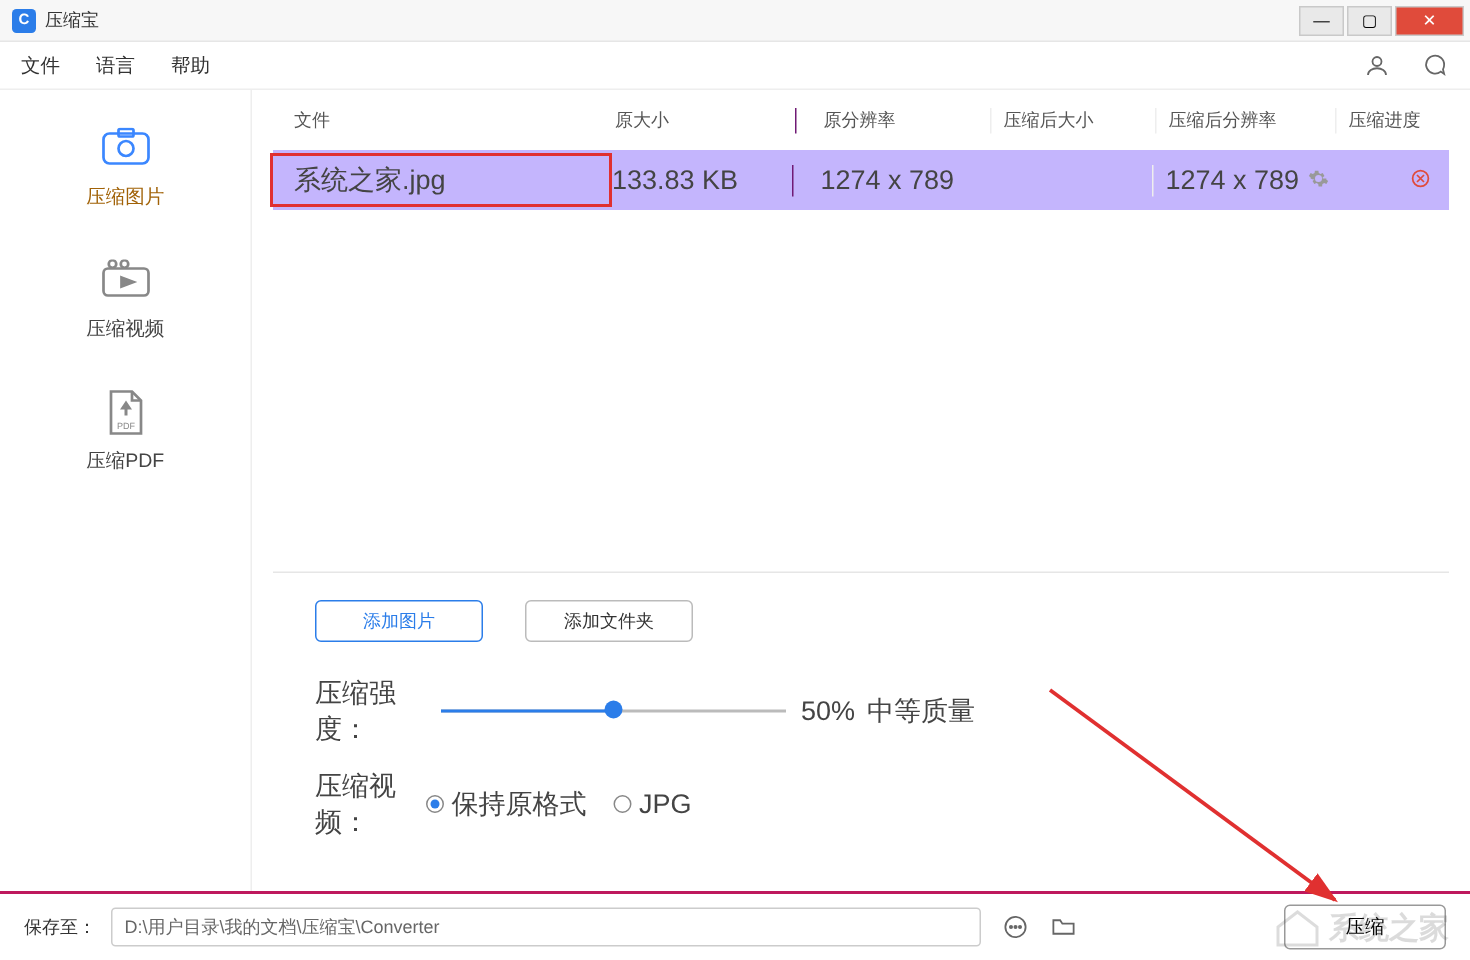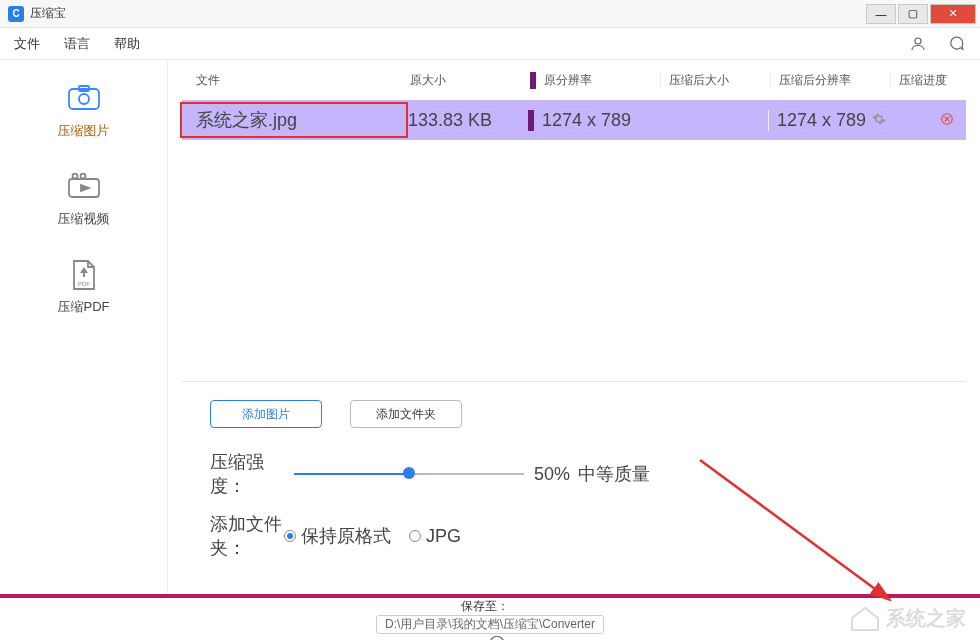--- a/index.html
+++ b/index.html
@@ -26,21 +26,21 @@
 .tab.active { color: #a16207; }
 .tab .tab-icon { display:flex; align-items:center; justify-content:center; margin:0 auto 8px; height:30px; }
 .tab .tab-label { font-size: 13px; }
 
 .content { flex: 1; padding: 0 14px 12px; display:flex; flex-direction:column; }
 
 
 .table-head { display: flex; align-items: center; height: 40px; font-size: 12px; color: #555; }
 .col-file    { width: 228px; padding-left: 14px; }
 .col-osize   { width: 120px; }
-.col-ores    { width: 130px; border-left:6px solid #701a75; padding-left:8px;}
+.col-ores    { width: 130px; border-left:1px solid #701a75; padding-left:18px;}
 .col-csize   { width: 110px; border-left:1px solid #eee; padding-left:8px;}
 .col-cres    { width: 120px; border-left:1px solid #eee; padding-left:8px;}
 .col-prog    { flex: 1; border-left:1px solid #eee; padding-left:8px;}
 .row { display:flex; align-items:center; height: 40px; background:#c4b5fd; font-size:18px; color:#444; position:relative;}
 .row .col-file { border: 2px solid #e03030; height:36px; display:flex; align-items:center; padding-left:14px; margin-left:-2px;}
 .row .col-cres { display:flex; align-items:center; gap:6px;}
 .row .gear { color:#999; cursor:pointer;}
 .row .remove { color:#e04b3b; cursor:pointer; margin-left:auto; margin-right:12px;}
 
 .table-area { flex:1; border-bottom:1px solid #e6e6e6; }
@@ -54,21 +54,21 @@
 .optrow .optlabel { width: 74px;}
 .slider { position:relative; width: 230px; height:6px; margin: 0 10px;}
 .slider .track { position:absolute; left:0; right:0; top:2px; height:2px; background:#bbb;}
 .slider .fill  { position:absolute; left:0; width:50%; top:2px; height:2px; background:#2b7de9;}
 .slider .thumb { position:absolute; left:50%; top:-4px; width:12px; height:12px; border-radius:50%; background:#2b7de9; transform:translateX(-50%); cursor:pointer;}
 .radio { width:12px; height:12px; border:1px solid #888; border-radius:50%; display:inline-flex; align-items:center; justify-content:center; margin-right:5px; vertical-align:middle;}
 .radio.checked::after{content:""; width:6px; height:6px; border-radius:50%; background:#2b7de9;}
 .rlabel{ margin-right: 18px;}
 
 
-.footer { height:46px; display:flex; align-items:center; padding: 0 16px; border-top:4px solid #be185d;flex-direction:column;}
+.footer { height:46px; display:flex; align-items:center; padding: 0 16px; border-top:2px solid #be185d;}
 .footer .flabel { font-size:12px; color:#333; margin-right:10px;}
 .footer .pathbox { flex:1; max-width:580px; height:26px; border:1px solid #ccc; border-radius:3px; padding:0 8px; font-size:12px; color:#666; display:flex; align-items:center;}
 .ficon { margin-left:14px; color:#666; cursor:pointer; display:flex; align-items:center;}
 .footer .gobtn { margin-left:auto; width:108px; height:30px; border:1px solid #999; border-radius:4px; font-size:13px; display:flex; align-items:center; justify-content:center; cursor:pointer; position:relative;text-align:center;}
 
 
 .arrow-svg { position:absolute; left:690px; top:450px; pointer-events:none; }
 
 
 .watermark { position:absolute; right:14px; bottom:8px; opacity:0.18; display:flex; align-items:flex-end; gap:6px; font-size:20px; font-weight:bold; color:#404040; pointer-events:none;}
@@ -182,21 +182,21 @@
         <span class="optlabel">压缩强度：</span>
         <div class="slider">
           <div class="track"></div>
             <div class="fill"></div>
             <div class="thumb"></div>
         </div>
         <span>50%</span>
         <span style="margin-left:8px;">中等质量</span>
       </div>
       <div class="optrow">
-        <span class="optlabel">添加文件夹：</span>
+        <span class="optlabel">压缩视频：</span>
         <span class="radio checked"></span>
         <span class="rlabel">保持原格式</span>
         <span class="radio"></span>
         <span class="rlabel">JPG</span>
       </div>
     </div>
   </div>
 </div>
 
 <div class="footer">

